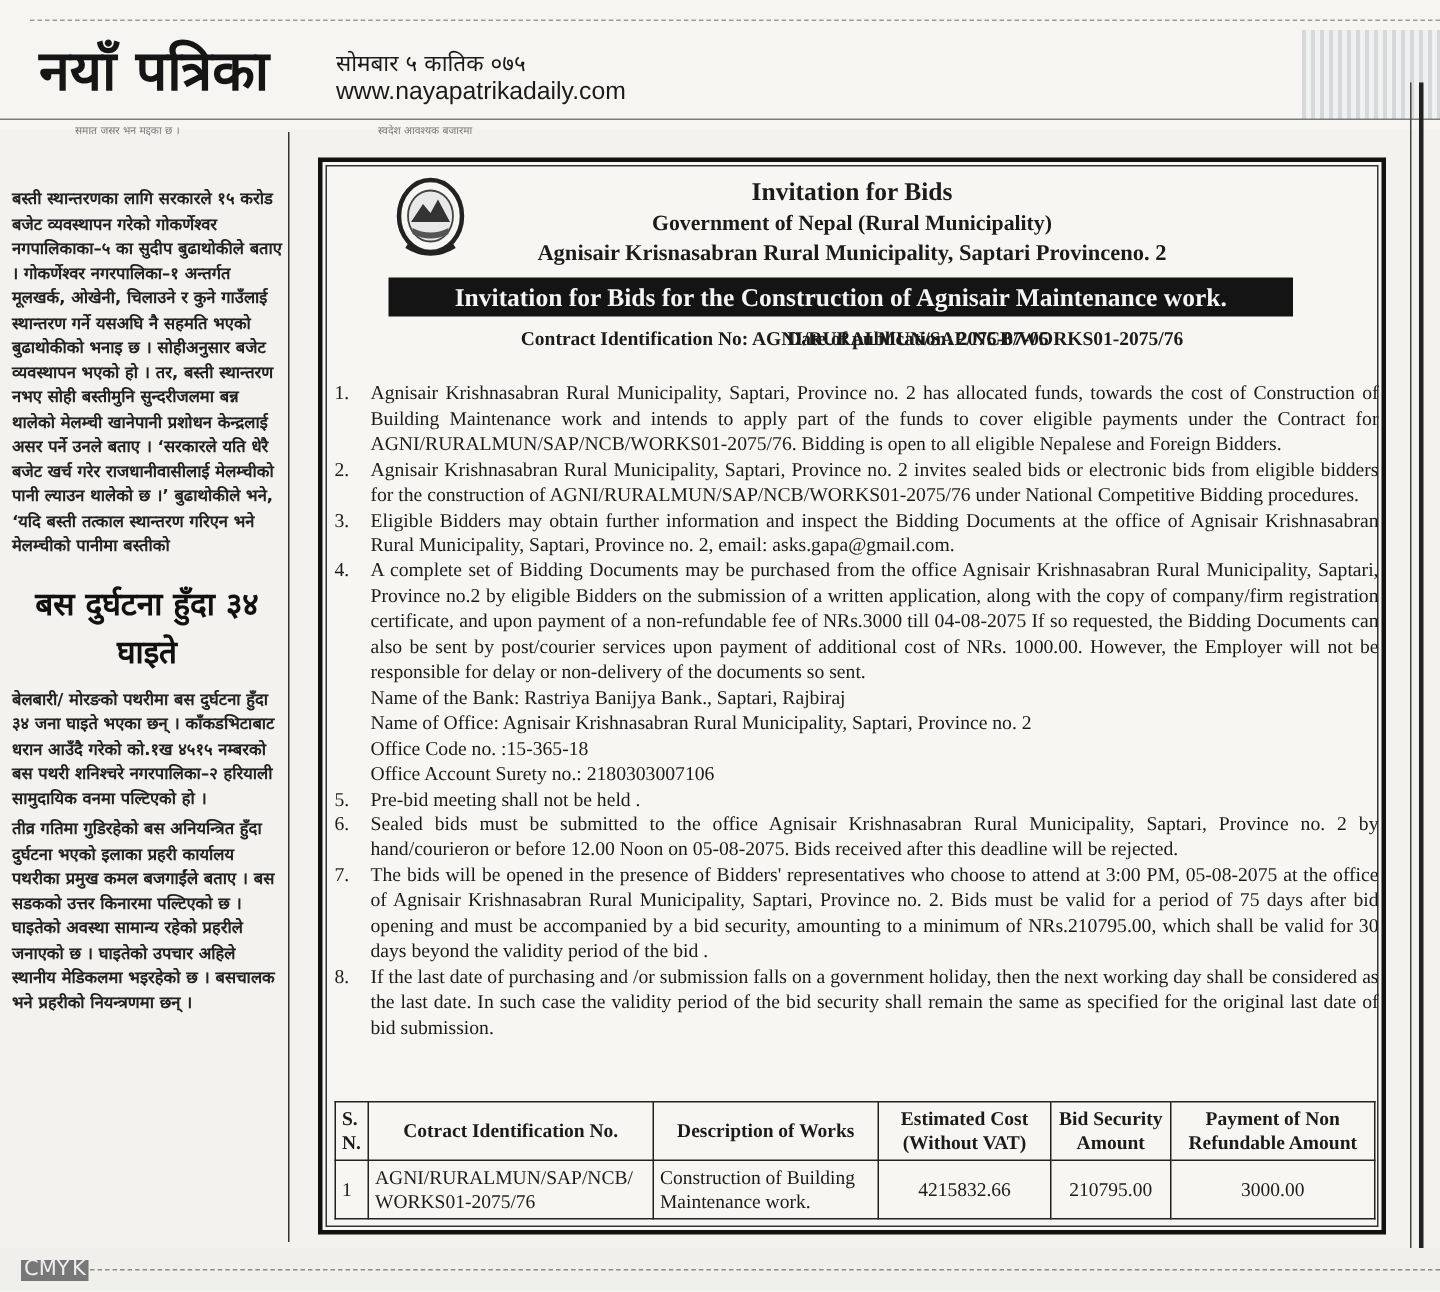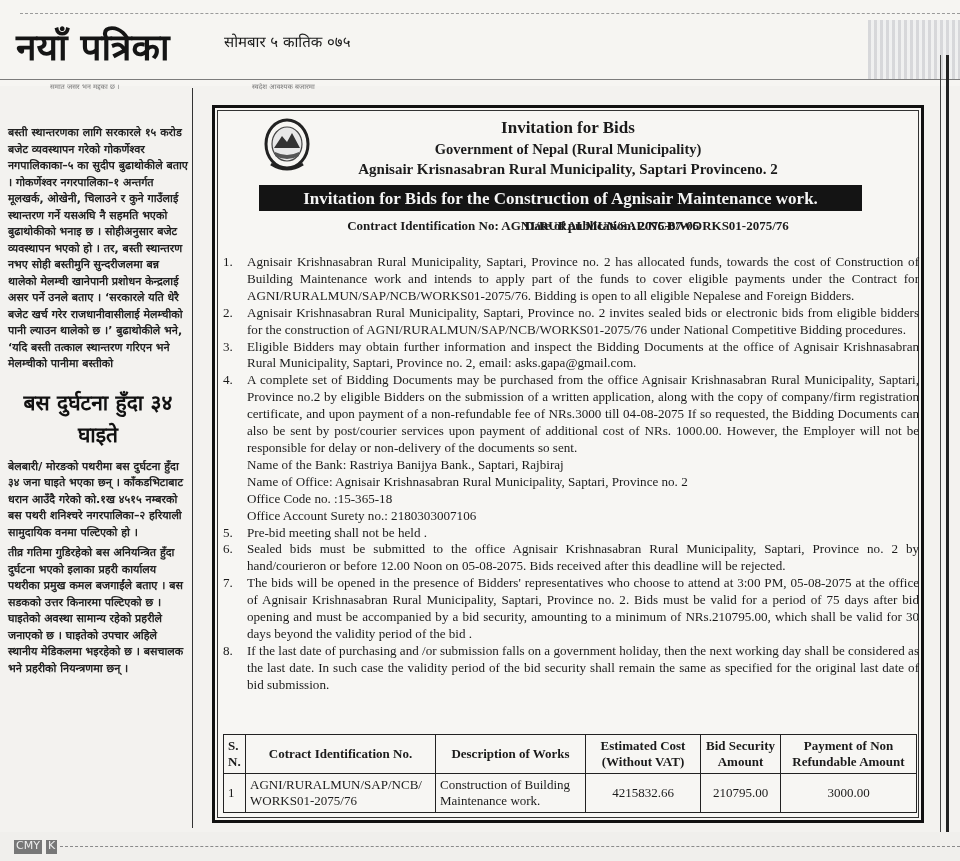--- a/index.html
+++ b/index.html
@@ -1,20 +1,20 @@
 <!DOCTYPE html>
 <html><head>
 <meta charset="utf-8">
 <style>
   html,body{margin:0;padding:0;}
   body{width:960px;height:861px;overflow:hidden;background:#f3f2ef;font-family:"Liberation Serif","DejaVu Serif",serif;color:#1b1b1b;position:relative;}
   .masthead{position:absolute;left:0;top:0;width:960px;height:86px;background:#f6f5f2;}
   .mast-rule-top{position:absolute;left:20px;top:13px;width:940px;border-top:1px dashed #9b9b9b;}
   .mast-rule-bot{position:absolute;left:0;top:79px;width:960px;border-top:1px solid #7c7c7c;}
-  .logo{position:absolute;left:16px;top:24px;font-family:"DejaVu Sans",sans-serif;font-weight:bold;font-size:37px;letter-spacing:0px;color:#151515;line-height:48px;}
+  .logo{position:absolute;left:26px;top:24px;font-family:"DejaVu Sans",sans-serif;font-weight:bold;font-size:37px;letter-spacing:0px;color:#151515;line-height:48px;}
   .mast-date{position:absolute;left:224px;top:31px;font-family:"DejaVu Sans",sans-serif;font-size:15px;color:#1a1a1a;}
   .mast-url{position:absolute;left:224px;top:52px;font-family:"Liberation Sans",sans-serif;font-size:16.5px;color:#1a1a1a;}
   .mast-stripes{position:absolute;left:868px;top:20px;width:92px;height:60px;background:repeating-linear-gradient(90deg,#cfd0d4 0 3px,#eeeff0 3px 6px);opacity:.8;}
   .cutline{position:absolute;left:0;top:83px;width:960px;height:8px;font-size:7px;color:#777;overflow:hidden;font-family:"DejaVu Sans",sans-serif;}
   .cutline span{position:absolute;top:-1px;padding-left:44px;}
   .col-rule{position:absolute;left:192px;top:88px;height:740px;border-left:1.5px solid #333;}
   .left-col{position:absolute;left:8px;top:100px;width:180px;font-family:"DejaVu Sans",sans-serif;font-size:11px;line-height:16.5px;color:#222;font-weight:bold;margin-top:25px;}
   .left-col p{margin:0 0 4px 0;}
   .headline{font-family:"DejaVu Sans",sans-serif;font-weight:bold;font-size:21px;line-height:32px;text-align:center;color:#111;margin:14px 0 8px 0;}
   .ad{position:absolute;left:212px;top:105px;width:712px;height:718px;border:3px solid #111;box-sizing:border-box;background:#f7f6f3;}
@@ -33,29 +33,30 @@
   .item .num{position:absolute;left:0;top:0;}
   .sub{margin:0;padding-left:24px;}
   table.bids{position:absolute;left:8px;top:626px;width:694px;border-collapse:collapse;font-size:13px;}
   table.bids th,table.bids td{border:1.2px solid #222;padding:2px 4px;vertical-align:middle;}
   table.bids th{font-weight:bold;text-align:center;line-height:16px;height:34px;}
   table.bids td{line-height:16px;height:34px;}
   .right-edge{position:absolute;left:940px;top:55px;width:20px;height:800px;border-left:1px solid #444;}
   .right-edge2{position:absolute;left:946px;top:55px;height:800px;border-left:3px solid #222;}
   .footer-bar{position:absolute;left:0;top:832px;width:960px;height:29px;background:#f0efec;}
   .footer-rule{position:absolute;left:60px;top:846px;width:900px;border-top:1px dashed #8a8a8a;}
-  .reg{position:absolute;top:840px;height:14px;font-size:11px;line-height:12px;font-family:"DejaVu Sans",sans-serif;background:#777;color:#eee;padding:0 2px;}
+  .reg{position:absolute;top:840px;height:14px;font-size:14px;line-height:12px;font-family:"DejaVu Sans",sans-serif;background:#777;color:#eee;padding:0 2px;}
 </style>
 </head>
 <body>
 
 <div class="masthead">
   <div class="mast-rule-top"></div>
   <div class="logo">नयाँ पत्रिका</div>
   <div class="mast-date">सोमबार ५ कातिक ०७५</div>
+  <div class="mast-url">www.nayapatrikadaily.com</div>
   <div class="mast-stripes"></div>
   <div class="mast-rule-bot"></div>
 </div>
 <div class="cutline">
   <span style="left:6px">समात जसर भन मद्दका छ ।</span>
   <span style="left:208px">स्वदेश आवश्यक बजारमा</span>
 </div>
 
 <div class="left-col">
   <p>बस्ती स्थान्तरणका लागि सरकारले १५ करोड बजेट व्यवस्थापन गरेको गोकर्णेश्वर नगपालिकाका–५ का सुदीप बुढाथोकीले बताए । गोकर्णेश्वर नगरपालिका–१ अन्तर्गत मूलखर्क, ओखेनी, चिलाउने र कुने गाउँलाई स्थान्तरण गर्ने यसअघि नै सहमति भएको बुढाथोकीको भनाइ छ । सोहीअनुसार बजेट व्यवस्थापन भएको हो । तर, बस्ती स्थान्तरण नभए सोही बस्तीमुनि सुन्दरीजलमा बन्न थालेको मेलम्ची खानेपानी प्रशोधन केन्द्रलाई असर पर्ने उनले बताए । ‘सरकारले यति धेरै बजेट खर्च गरेर राजधानीवासीलाई मेलम्चीको पानी ल्याउन थालेको छ ।’ बुढाथोकीले भने, ‘यदि बस्ती तत्काल स्थान्तरण गरिएन भने मेलम्चीको पानीमा बस्तीको</p>

